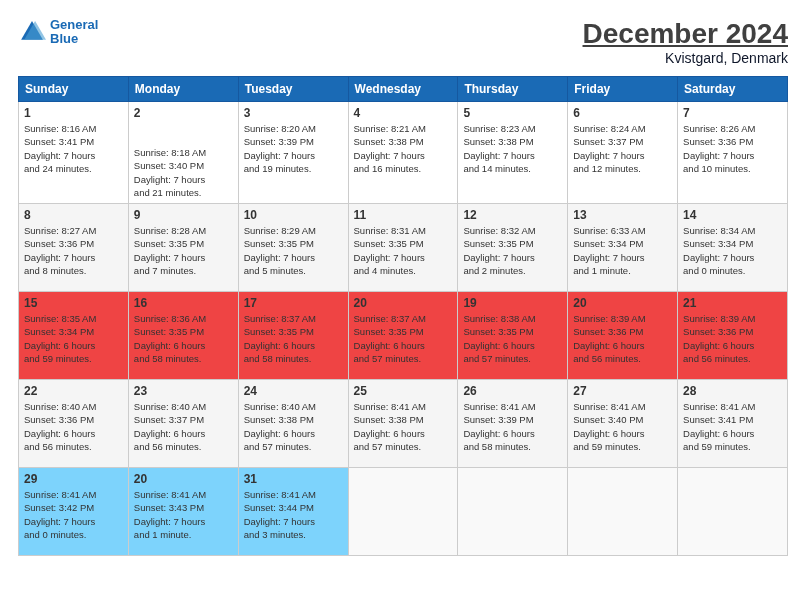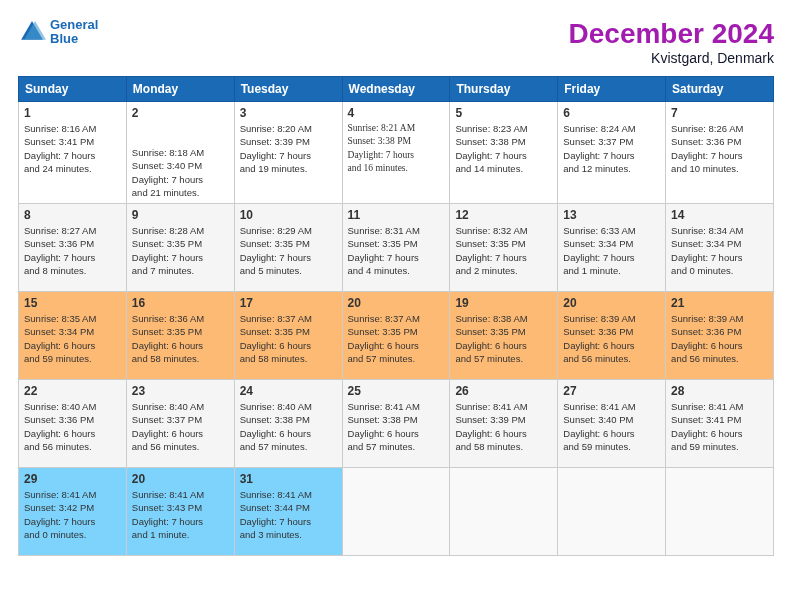--- a/index.html
+++ b/index.html
@@ -5,21 +5,21 @@
     * { margin: 0; padding: 0; box-sizing: border-box; }
     body {
       font-family: Arial, sans-serif;
       background: #fff;
       width: 792px;
       height: 612px;
       overflow: hidden;
     }
     .page {
       width: 792px;
-      padding: 18px 18px 10px 18px;
+      padding: 18px 4px 10px 18px;
     }
     .header {
       display: flex;
       justify-content: space-between;
       align-items: flex-start;
       margin-bottom: 10px;
     }
     .logo {
       display: flex;
       align-items: center;
@@ -37,21 +37,22 @@
     .logo-icon {
       width: 28px;
       height: 28px;
     }
     .title-block {
       text-align: right;
     }
     .main-title {
       font-size: 28px;
       font-weight: bold;
-      color: #a21caf;
+      color: #404040;
+      text-decoration: underline;
     }
     .subtitle {
       font-size: 14px;
       color: #0f172a;
     }
     .calendar {
       width: 100%;
       border-collapse: collapse;
       border: 1px solid #ccc;
     }
@@ -85,21 +86,21 @@
     }
     .day-info {
       line-height: 1.4;
     }
     .empty-cell {
       background: #f9f9f9 !important;
     }
     
     .row-1 td { background: #fff; }
     .row-2 td { background: #f2f2f2; }
-    .row-3 td { background: #fdba74; }
+    .row-3 td { background: #ef4444; }
     .row-4 td { background: #f2f2f2; }
     .row-5 td { background: #7dd3fc; }
   </style>
 </head>
 <body>
 
 <div class="page">
   <div class="header">
     <div class="logo">
       <svg class="logo-icon" viewBox="0 0 36 36">
@@ -147,21 +148,21 @@
           </td>
           <td>
             <span class="day-num">3</span>
             <div class="day-info" style="white-space: pre-line; line-height: 1.4;">Sunrise: 8:20 AM
 Sunset: 3:39 PM
 Daylight: 7 hours
 and 19 minutes.</div>
           </td>
           <td>
             <span class="day-num">4</span>
-            <div class="day-info" style="white-space: pre-line; line-height: 1.4; font-family: Liberation Serif, serif;">Sunrise: 8:21 AM
+            <div class="day-info" style="white-space: pre-line; line-height: 1.4;">Sunrise: 8:21 AM
 Sunset: 3:38 PM
 Daylight: 7 hours
 and 16 minutes.</div>
           </td>
           <td>
             <span class="day-num">5</span>
             <div class="day-info" style="white-space: pre-line; line-height: 1.4;">Sunrise: 8:23 AM
 Sunset: 3:38 PM
 Daylight: 7 hours
 and 14 minutes.</div>

